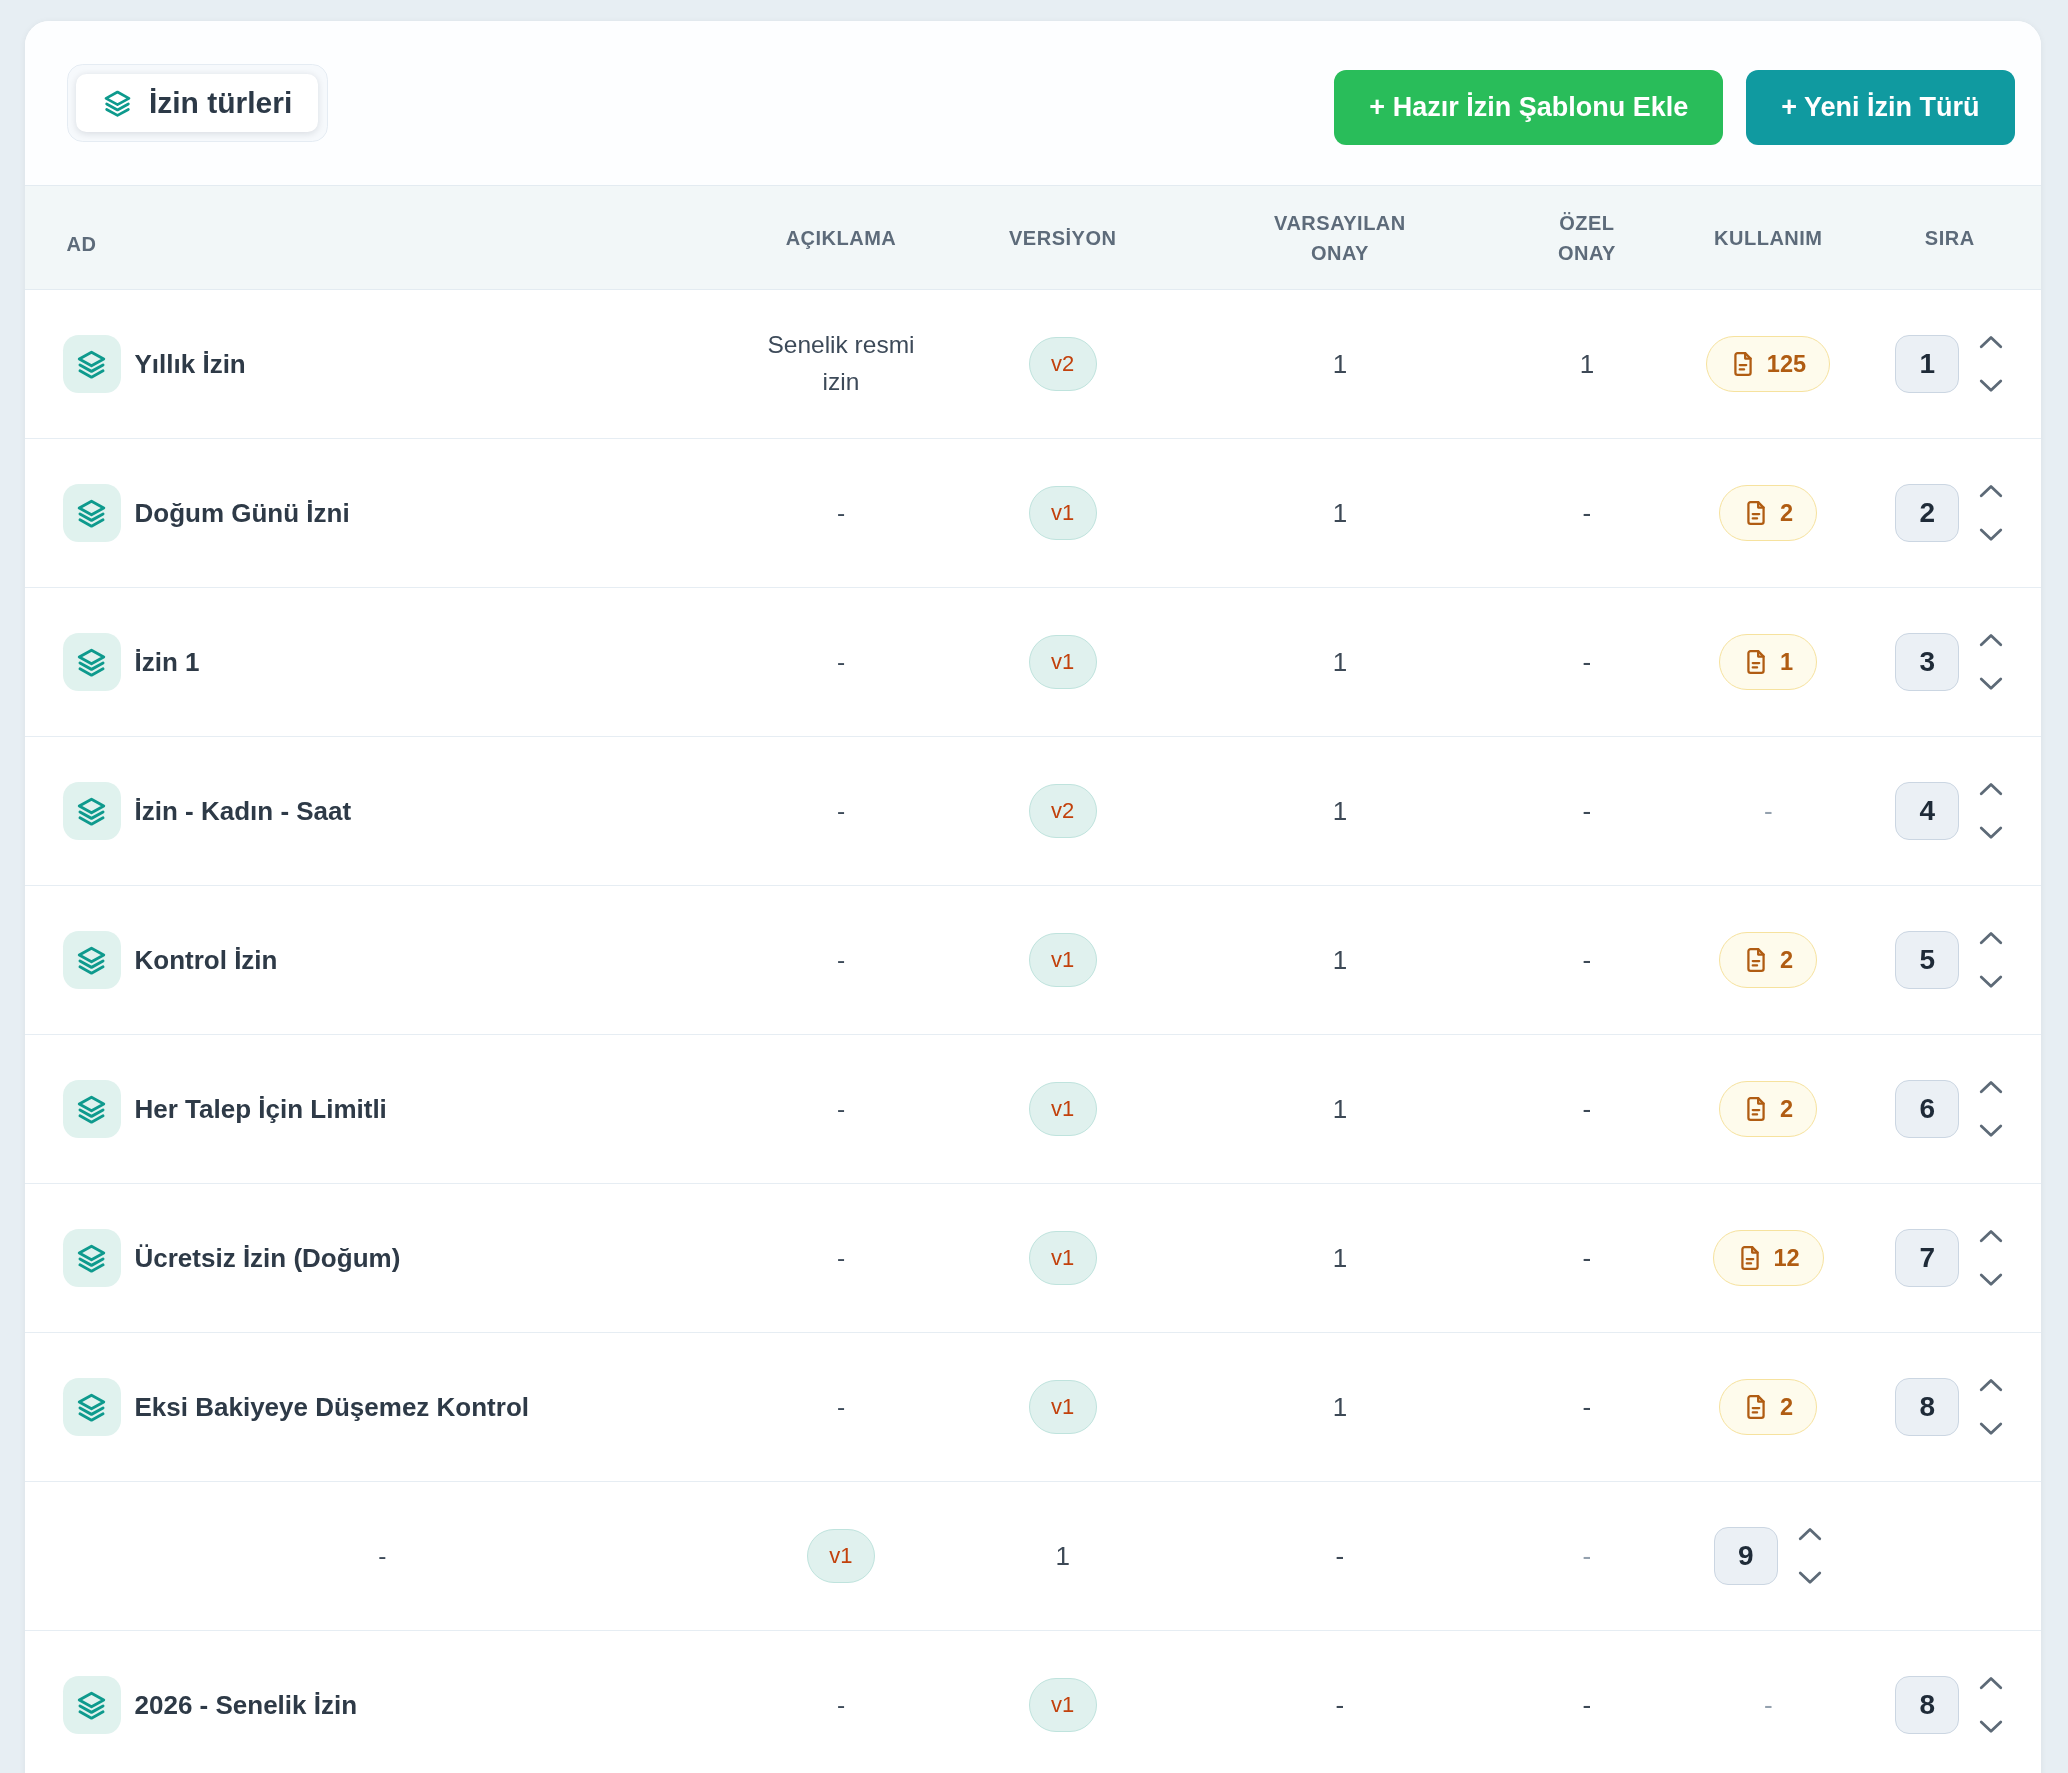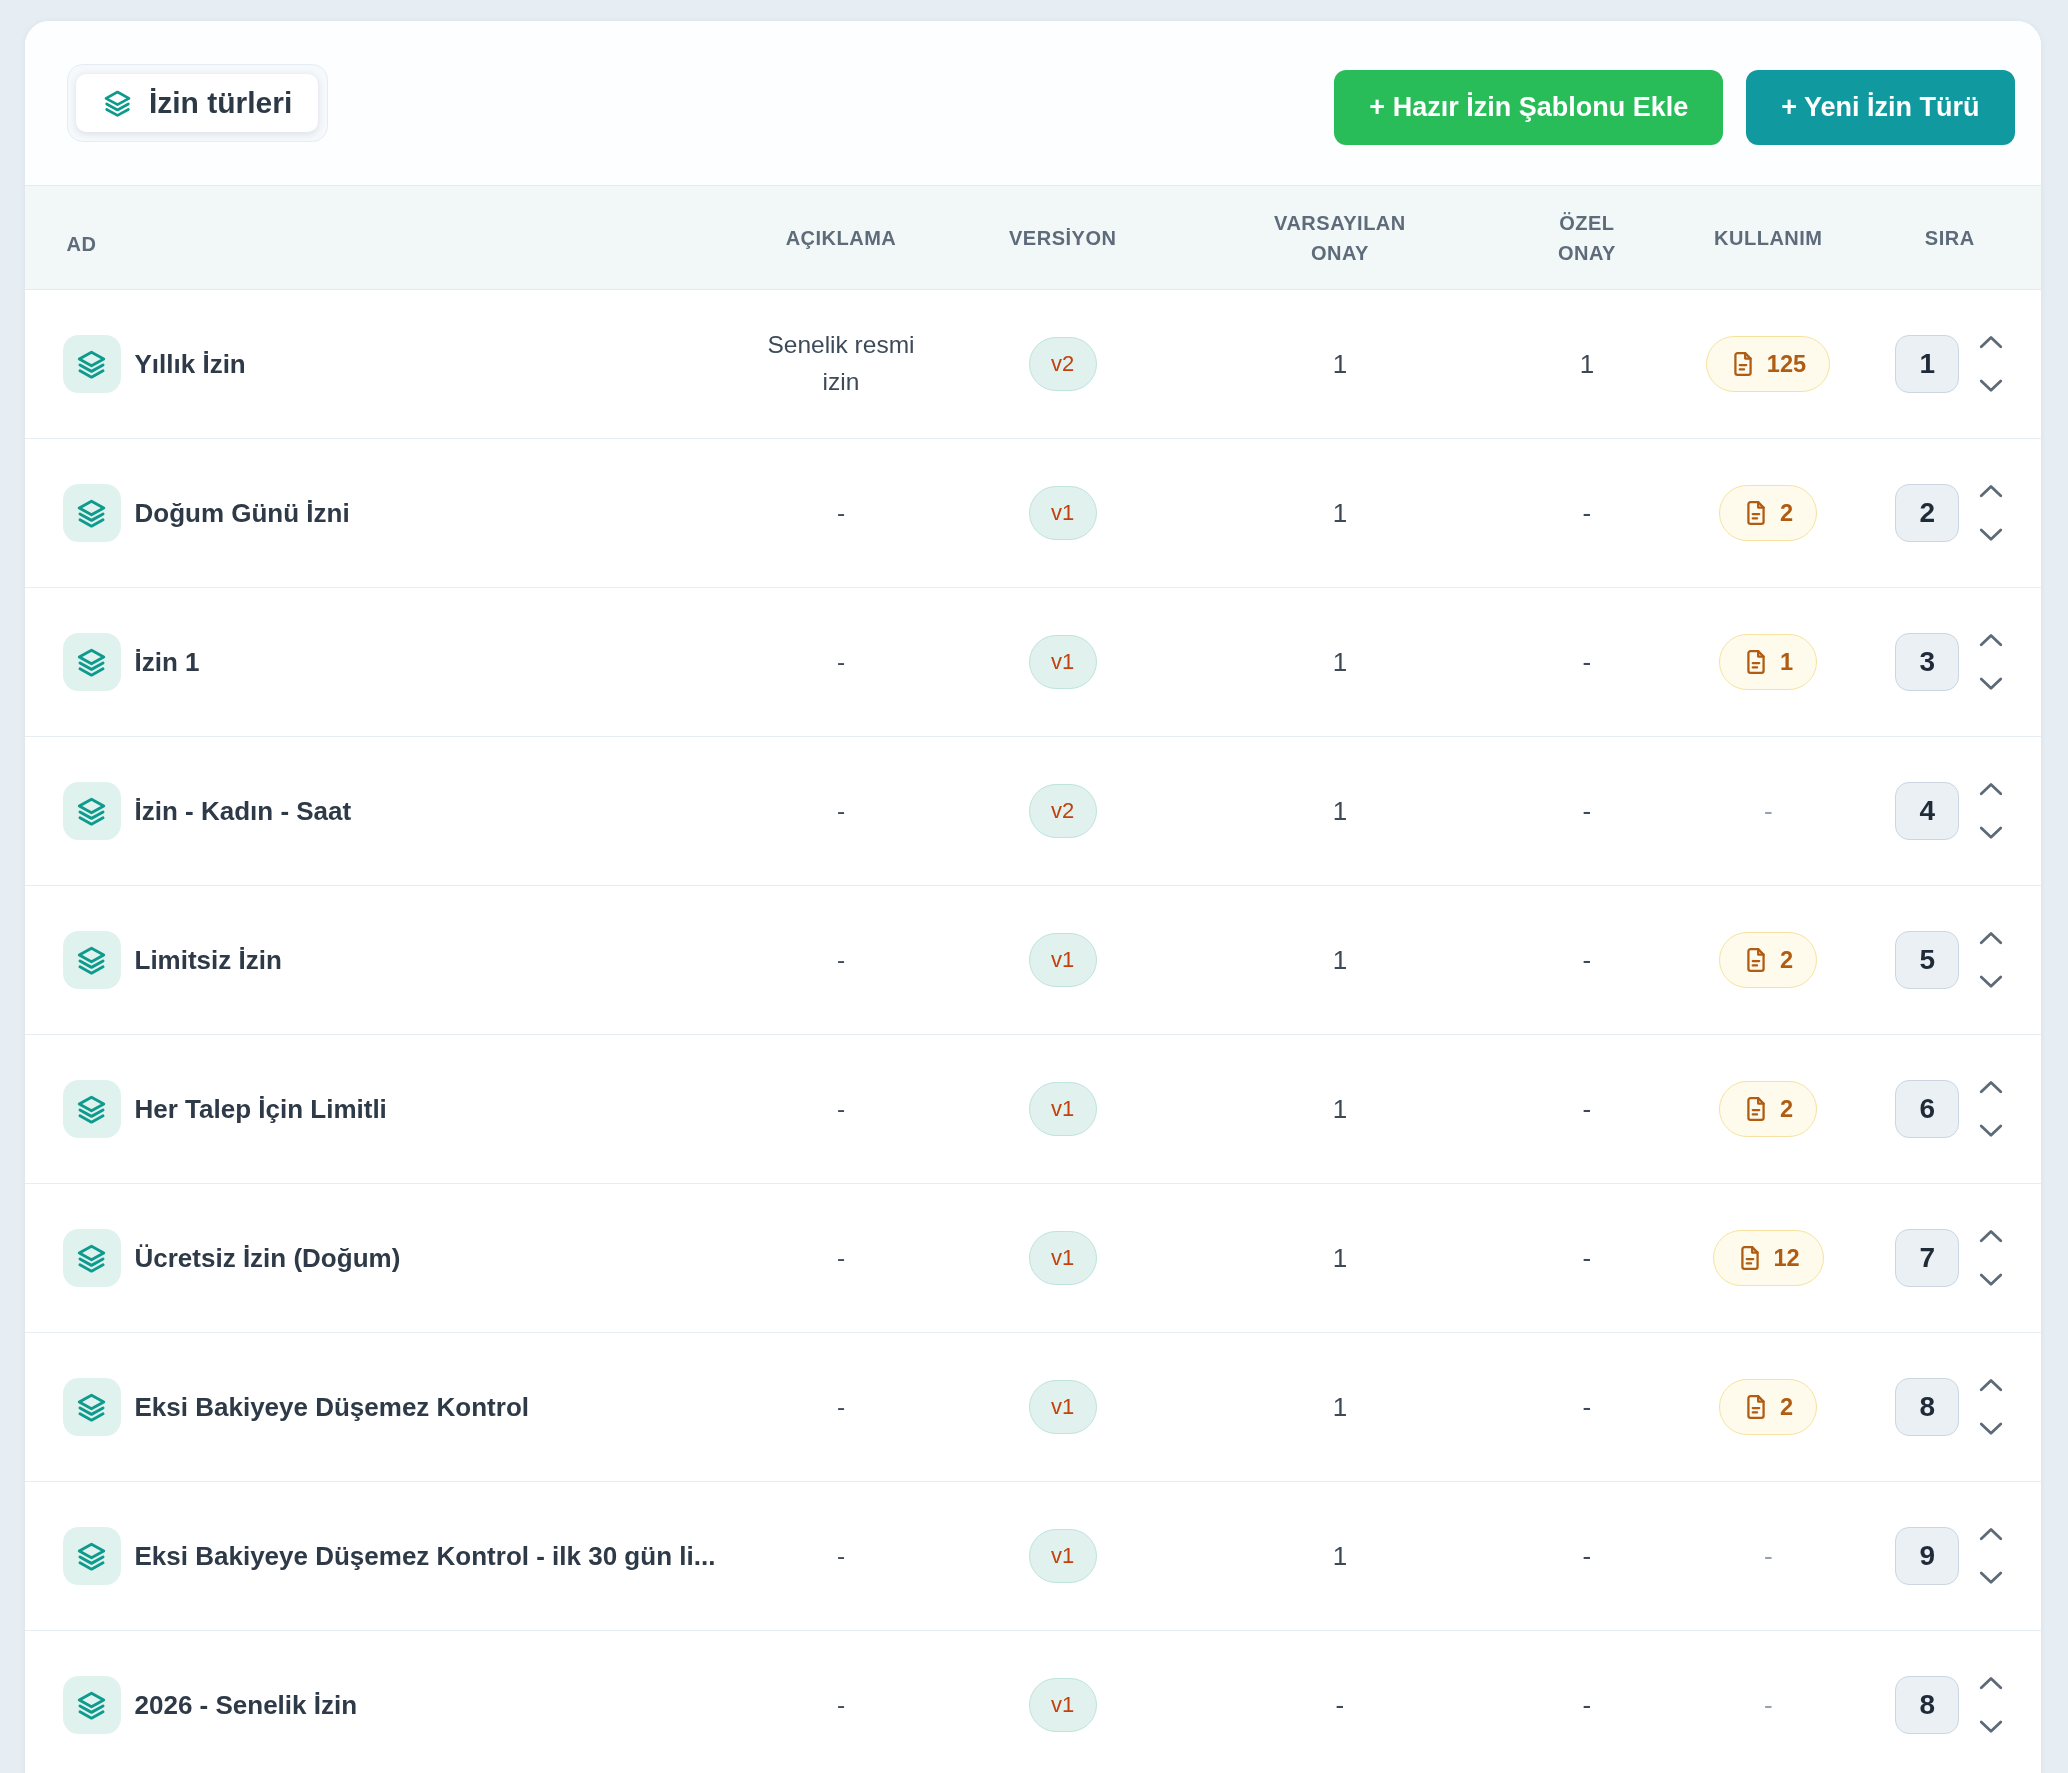--- a/index.html
+++ b/index.html
@@ -316,21 +316,21 @@
       </div>
       <div class="trow">
         <div class="cell c1">
           <span class="row-icon">
             <svg viewBox="0 0 24 24" fill="none" stroke="currentColor" stroke-width="2.1" stroke-linecap="round" stroke-linejoin="round">
               <path d="M12 3.1 20.9 8 12 12.9 3.1 8Z"></path>
               <path d="M3.6 12.4 12 17l8.4-4.6"></path>
               <path d="M3.6 16.6 12 21.2l8.4-4.6"></path>
             </svg>
           </span>
-          <span class="row-name">Limitsiz İzin</span>
+          <span class="row-name">Kontrol İzin</span>
         </div>
         <div class="cell c2">-</div>
         <div class="cell c3">
           <span class="ver">v1</span>
         </div>
         <div class="cell c4 num">1</div>
         <div class="cell c5 num">-</div>
         <div class="cell c6">
           <span class="usage">
             <span class="uicon">
@@ -488,30 +488,20 @@
             </button>
             <button class="arrow">
               <svg viewBox="0 0 24 14" fill="none" stroke="currentColor" stroke-width="2.6" stroke-linecap="round" stroke-linejoin="round">
                 <path d="M3 2.5 12 11l9-8.5"></path>
               </svg>
             </button>
           </span>
         </div>
       </div>
       <div class="trow">
-        <div class="cell c1">
-          <span class="row-icon">
-            <svg viewBox="0 0 24 24" fill="none" stroke="currentColor" stroke-width="2.1" stroke-linecap="round" stroke-linejoin="round">
-              <path d="M12 3.1 20.9 8 12 12.9 3.1 8Z"></path>
-              <path d="M3.6 12.4 12 17l8.4-4.6"></path>
-              <path d="M3.6 16.6 12 21.2l8.4-4.6"></path>
-            </svg>
-          </span>
-          <span class="row-name">Eksi Bakiyeye Düşemez Kontrol - ilk 30 gün li...</span>
-        </div>
         <div class="cell c2">-</div>
         <div class="cell c3">
           <span class="ver">v1</span>
         </div>
         <div class="cell c4 num">1</div>
         <div class="cell c5 num">-</div>
         <div class="cell c6">
           <span class="dash">-</span>
         </div>
         <div class="cell c7">

